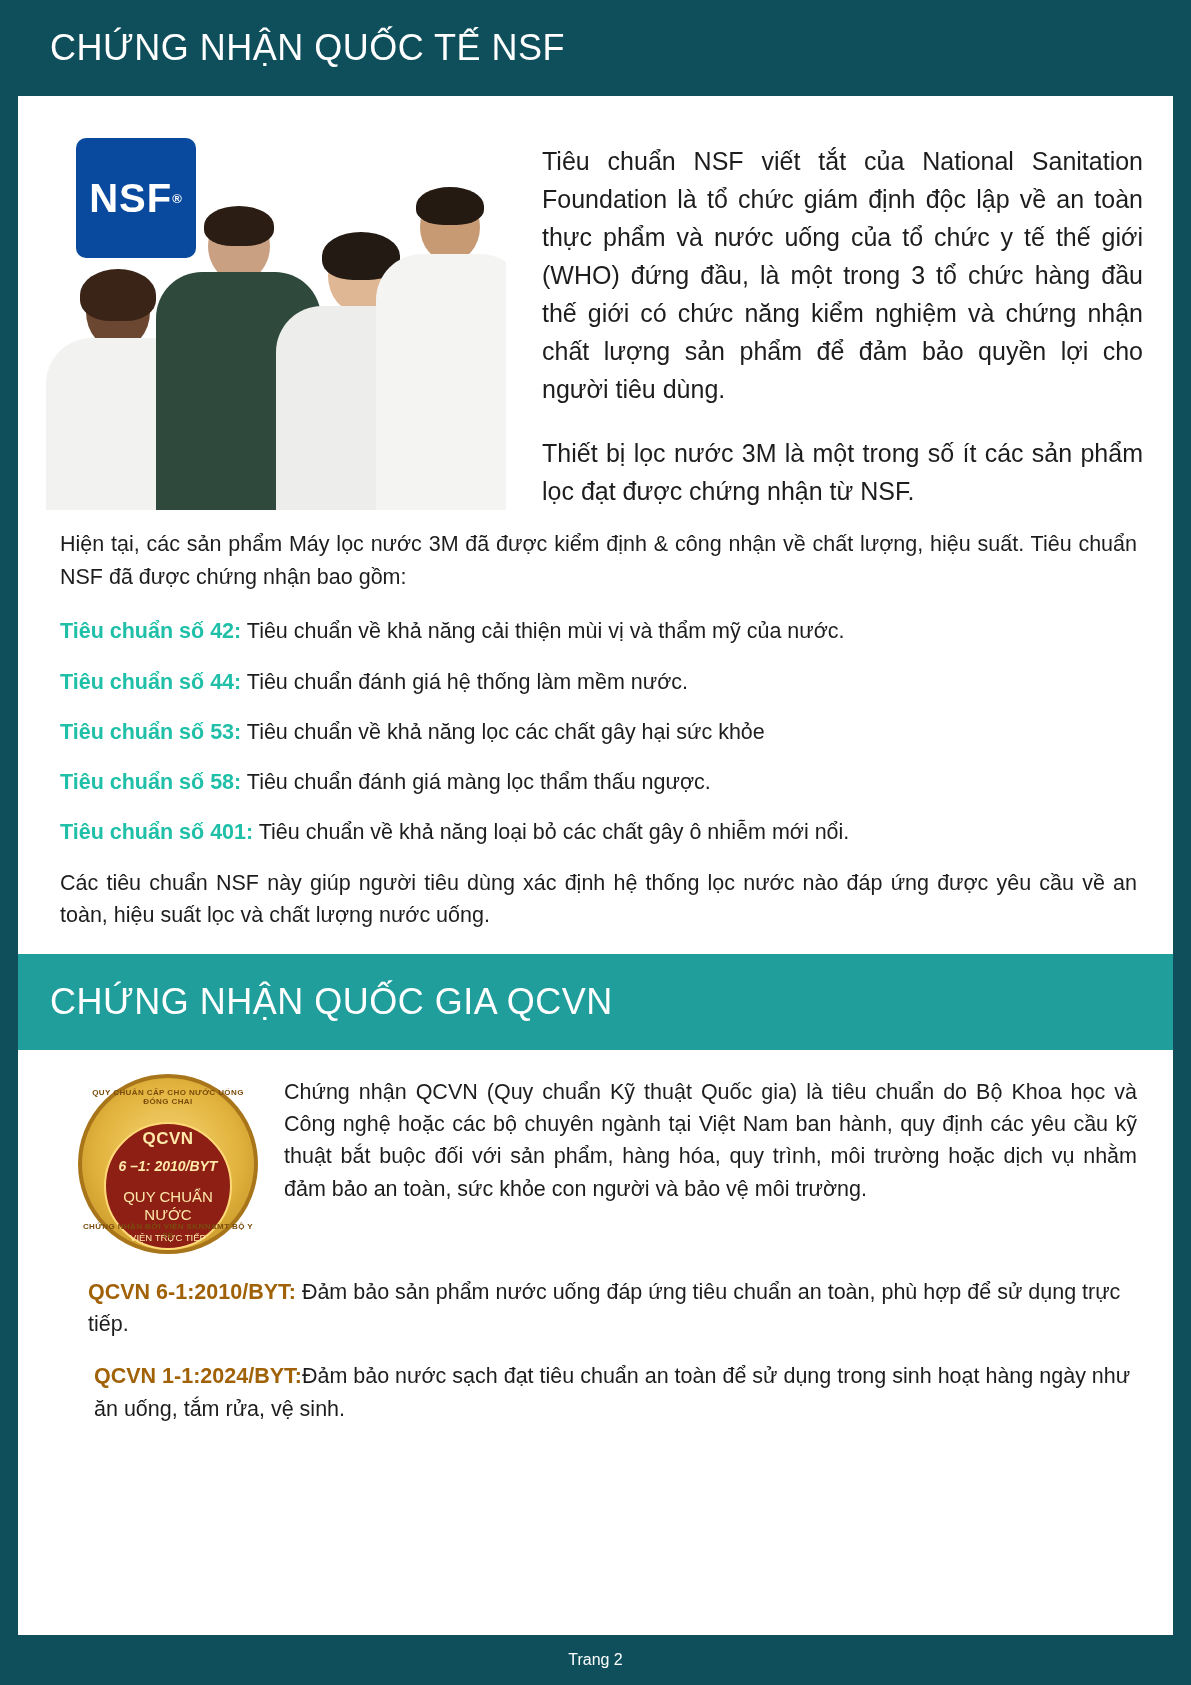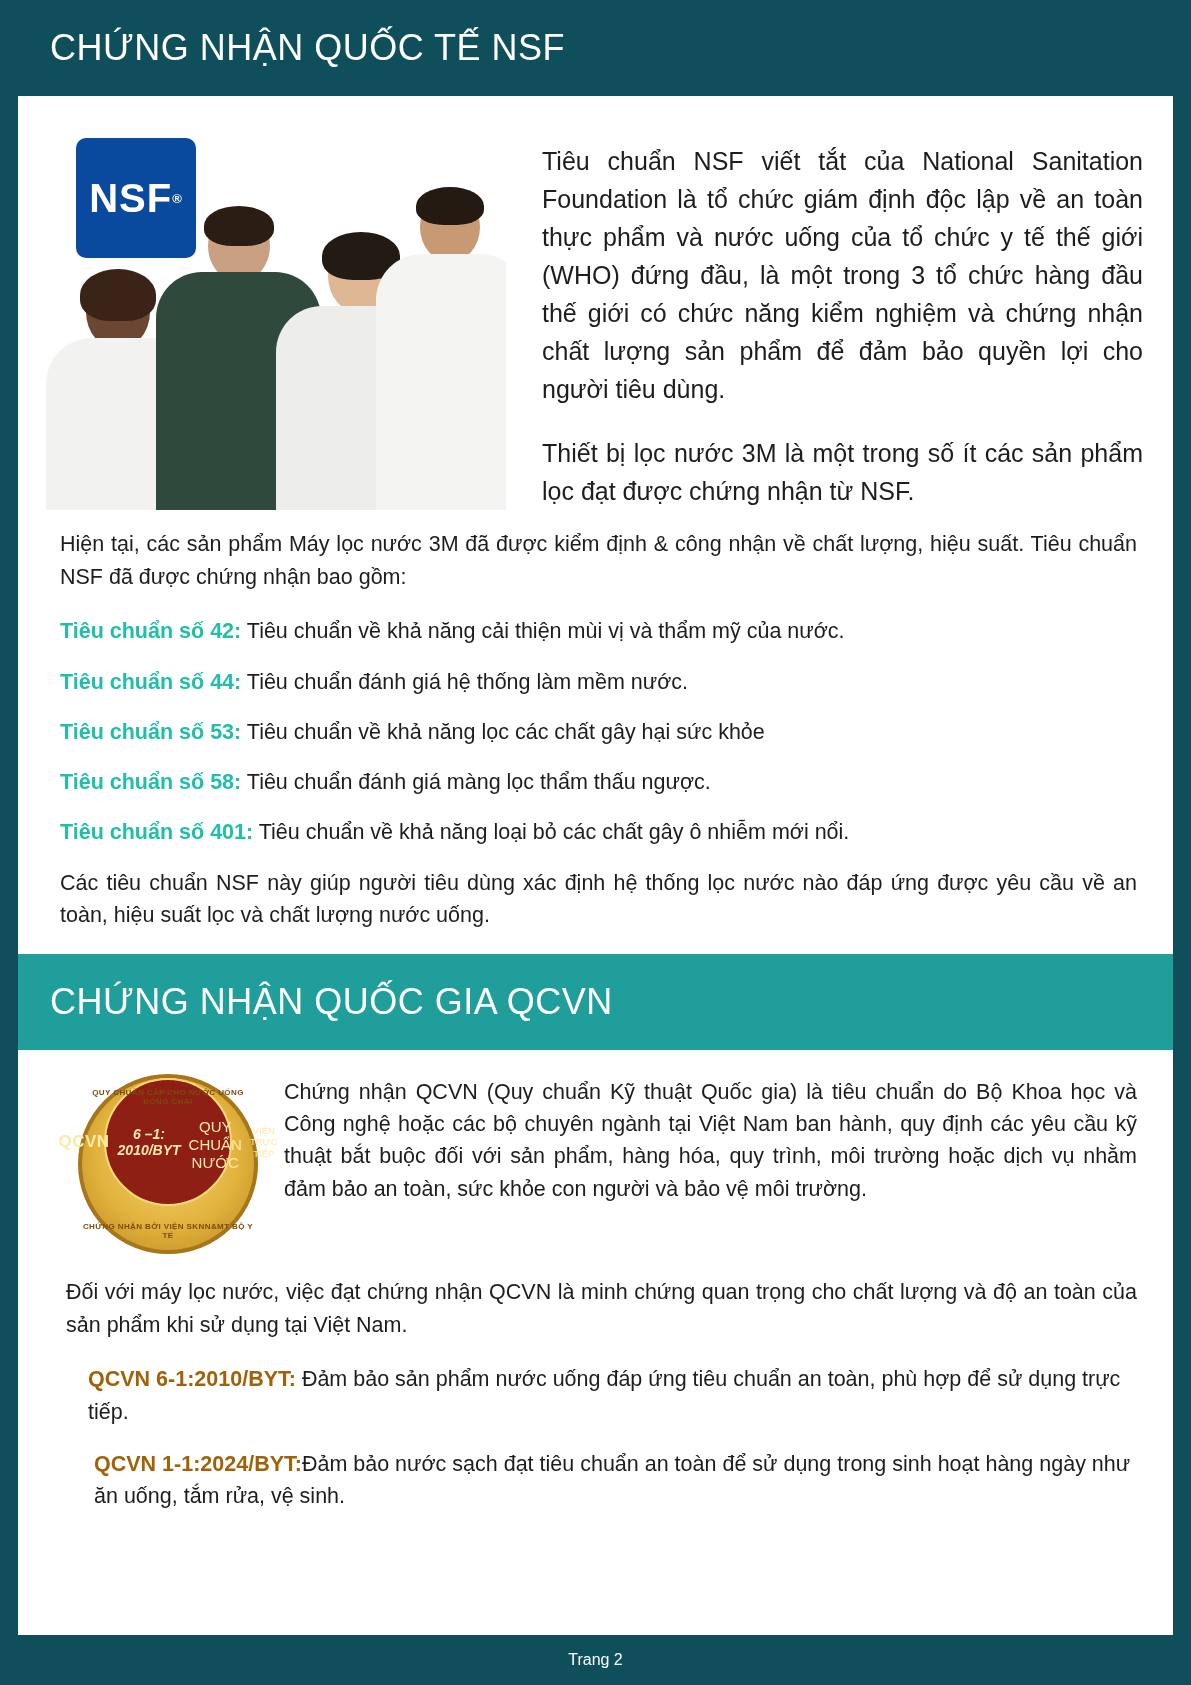--- a/index.html
+++ b/index.html
@@ -154,32 +154,32 @@
   }
   .qcvn-seal {
     flex: none;
     width: 180px;
     height: 180px;
     border-radius: 50%;
     background: radial-gradient(circle at 50% 45%, #f6d87a 0%, #e2b33d 55%, #b8851f 100%);
     border: 4px solid #a8751a;
     position: relative;
     display: flex;
-    align-items: flex-start;
+    align-items: flex-end;
     justify-content: center;
     box-sizing: border-box;
   }
   .qcvn-seal .inner {
     width: 128px;
     height: 128px;
     border-radius: 50%;
     background: #8e1f15;
     color: #ffe9a8;
     display: flex;
-    flex-direction: row;
+    flex-direction: column;
     align-items: center;
     justify-content: center;
     text-align: center;
     line-height: 1.18;
     border: 2px solid #ffd976;
     box-sizing: border-box;
     gap: 8px;
   }
   .qcvn-seal .inner .l1 { font-size: 17px; font-weight: 700; letter-spacing: .5px; }
   .qcvn-seal .inner .l2 { font-size: 14px; font-weight: 700; margin-top: 1px; font-style: italic; }
@@ -318,21 +318,20 @@
         <div class="l3">QUY CHUẨN NƯỚC</div>
         <div class="l4">VIỆN TRỰC TIẾP</div>
       </div>
     </div>
     <div class="qcvn-text">
       <p>Chứng nhận QCVN (Quy chuẩn Kỹ thuật Quốc gia) là tiêu chuẩn do Bộ Khoa học và Công nghệ hoặc các bộ chuyên ngành tại Việt Nam ban hành, quy định các yêu cầu kỹ thuật bắt buộc đối với sản phẩm, hàng hóa, quy trình, môi trường hoặc dịch vụ nhằm đảm bảo an toàn, sức khỏe con người và bảo vệ môi trường.</p>
     </div>
   </div>
 
   <div class="qcvn-body">
-    <p class="para">Đối với máy lọc nước, việc đạt chứng nhận QCVN là minh chứng quan trọng cho chất lượng và độ an toàn của sản phẩm khi sử dụng tại Việt Nam.</p>
 
     <p class="qcvn-item indent-1">
       <span class="lbl">QCVN 6-1:2010/BYT:</span><span> Đảm bảo sản phẩm nước uống đáp  ứng tiêu chuẩn an toàn, phù hợp để sử dụng trực tiếp.</span>
     </p>
     <p class="qcvn-item indent-2">
       <span class="lbl">QCVN 1-1:2024/BYT:</span><span>Đảm bảo nước sạch đạt tiêu chuẩn an toàn để sử dụng trong sinh hoạt hàng ngày như ăn uống, tắm rửa, vệ sinh.</span>
     </p>
   </div>
 
 </div>

